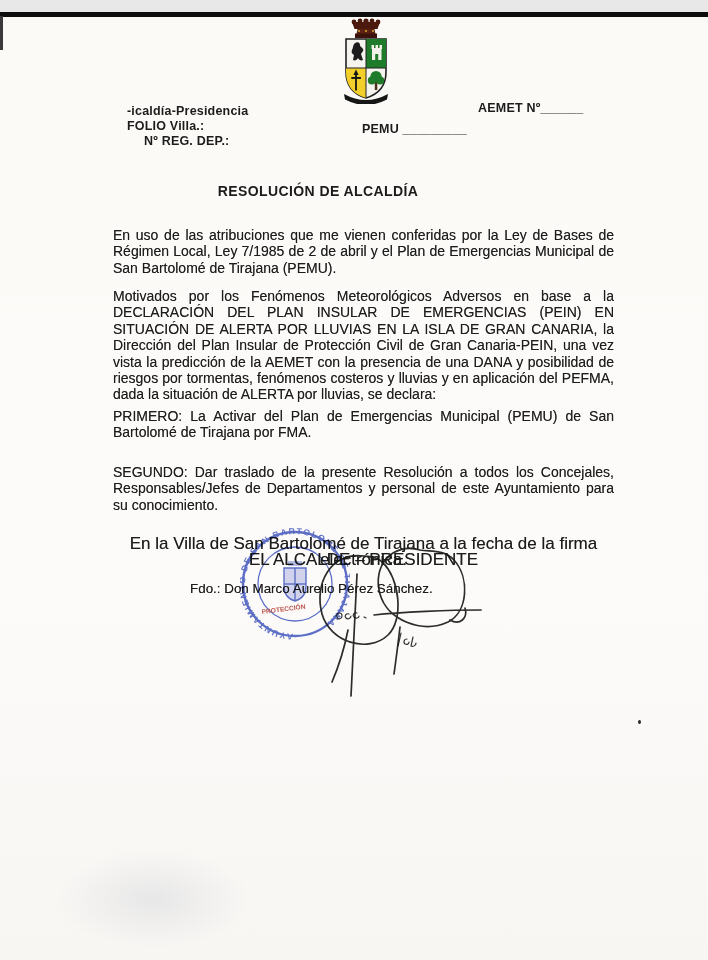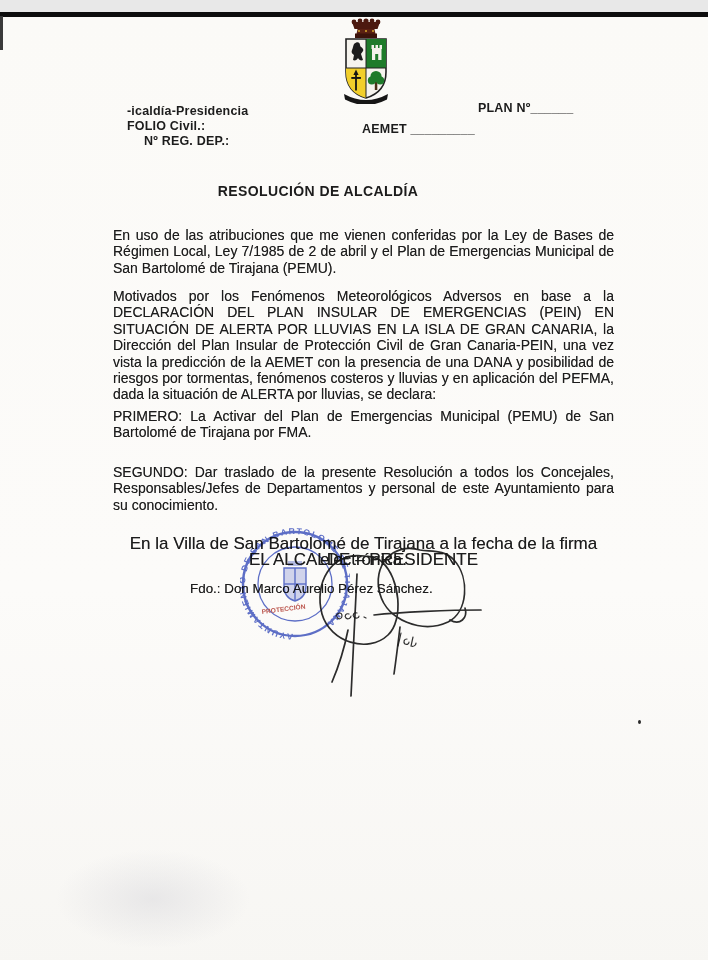--- a/index.html
+++ b/index.html
@@ -98,24 +98,24 @@
           <circle cx="50.2" cy="62.5" r="4" fill="#1e7b2a"></circle>
         </g>
         <line x1="36" y1="21" x2="36" y2="80" stroke="#222" stroke-width="1"></line>
         <line x1="16" y1="50" x2="56" y2="50" stroke="#222" stroke-width="1"></line>
       </g>
       <path d="M14,76 q22,12 44,0 l-1,5.5 q-21,11 -42,0 Z" fill="#161616"></path>
     </svg>
   </div>
 
   <div class="hdr hdr-office">-icaldía-Presidencia</div>
-  <div class="hdr hdr-folio-signt">FOLIO Civil.:</div>
+  <div class="hdr hdr-folio-signt">FOLIO Villa.:</div>
   <div class="hdr hdr-reg-dep">Nº REG. DEP.:</div>
-  <div class="hdr hdr-folio-mid"><span>AEMET</span> <span>_________</span></div>
-  <div class="hdr hdr-libro"><span>PLAN Nº</span><span>______</span></div>
+  <div class="hdr hdr-folio-mid"><span>PEMU</span> <span>_________</span></div>
+  <div class="hdr hdr-libro"><span>AEMET Nº</span><span>______</span></div>
 
   <h1 class="doc-title">RESOLUCIÓN DE ALCALDÍA</h1>
 
   <p class="body-par p-intro">En uso de las atribuciones que me vienen conferidas por la Ley de Bases de Régimen Local, Ley 7/1985 de 2 de abril y el Plan de Emergencias Municipal de San Bartolomé de Tirajana (PEMU).</p>
 
   <p class="body-par p-motivation"><span>Motivados por los Fenómenos Meteorológicos Adversos en base a la </span><strong>DECLARACIÓN DEL PLAN INSULAR DE EMERGENCIAS (PEIN) EN SITUACIÓN DE ALERTA POR LLUVIAS EN LA ISLA DE GRAN CANARIA, la Dirección del Plan Insular de Protección Civil de Gran Canaria-PEIN,</strong><span> una vez vista la predicción de la AEMET con la presencia de una DANA y posibilidad de riesgos por tormentas, fenómenos costeros y lluvias y en aplicación del PEFMA, dada la situación de ALERTA por lluvias, se declara:</span></p>
 
   <p class="body-par p-segundo"><strong>SEGUNDO:</strong><span> Dar traslado de la presente Resolución a todos los Concejales, Responsables/Jefes de Departamentos y personal de este Ayuntamiento para su conocimiento.</span></p>
 
   <p class="body-par p-primero"><strong>PRIMERO:</strong><span> La Activar del Plan de Emergencias Municipal (PEMU) de San Bartolomé de Tirajana por FMA.</span></p>

